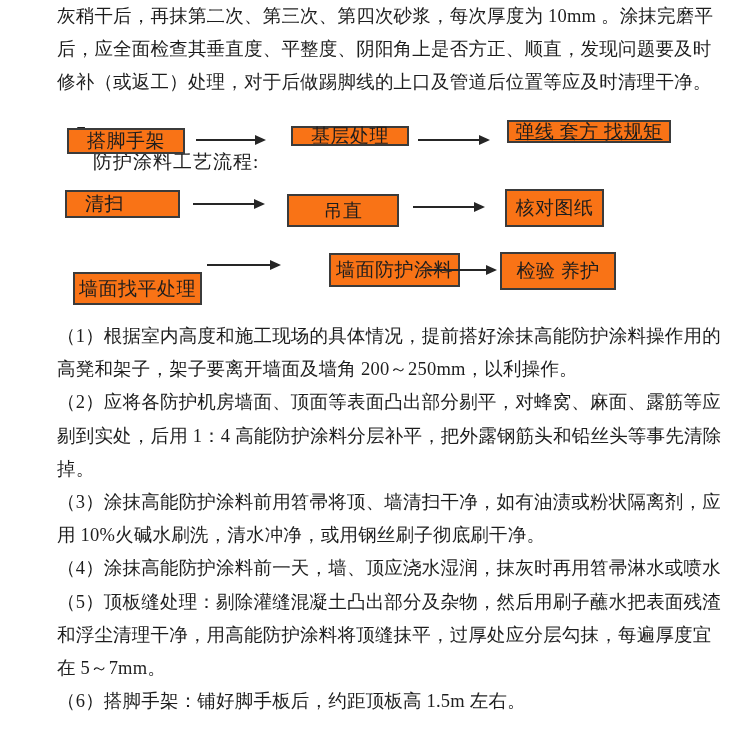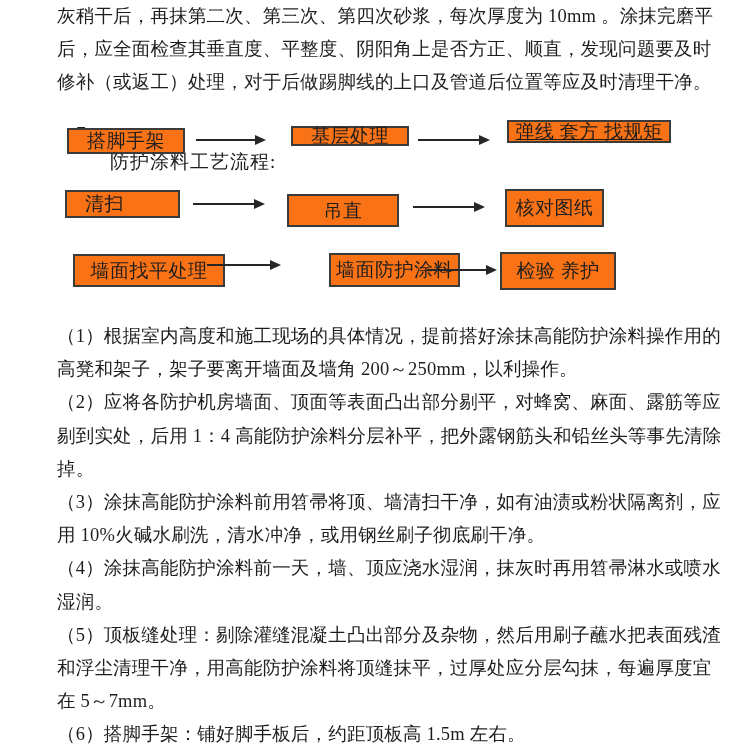--- a/index.html
+++ b/index.html
@@ -17,21 +17,21 @@
     line-height:33.2px;
     font-size:18.5px;
     white-space:pre;
     letter-spacing:0.2px;
   }
   .heading{
     position:absolute;left:57px;top:92px;
     font-size:19px;line-height:28px;white-space:pre;
   }
   .heading .num{display:inline-block;}
-  .heading .ttl{display:inline-block;margin-left:34px;letter-spacing:1px;}
+  .heading .ttl{display:inline-block;margin-left:17px;letter-spacing:1px;}
   .body-text{top:320px;}
   
   .fbox{
     position:absolute;
     border:2px solid #3b3b3b;
     background:#f97316;
     display:flex;align-items:center;justify-content:center;
     font-size:19px;
     white-space:pre;
     box-sizing:border-box;
@@ -71,35 +71,34 @@
   <div class="fbox" style="left:291px;top:126px;width:118px;height:20px;">基层处理</div>
   <div class="arrow" style="left:418px;top:139px;width:70px;"></div>
   <div class="fbox" style="left:507px;top:120px;width:164px;height:23px;text-decoration:underline;">弹线 套方 找规矩</div>
 
   <div class="fbox shift-left" style="left:65px;top:190px;width:115px;height:28px;">清扫</div>
   <div class="arrow" style="left:193px;top:203px;width:70px;"></div>
   <div class="fbox" style="left:287px;top:194px;width:112px;height:33px;">吊直</div>
   <div class="arrow" style="left:413px;top:206px;width:70px;"></div>
   <div class="fbox" style="left:505px;top:189px;width:99px;height:38px;">核对图纸</div>
 
-  <div class="fbox" style="left:73px;top:254px;width:152px;height:33px;">墙面找平处理</div>
+  <div class="fbox" style="left:73px;top:272px;width:129px;height:33px;">墙面找平处理</div>
   <div class="arrow" style="left:207px;top:264px;width:72px;"></div>
   <div class="fbox" style="left:293px;top:253px;width:131px;height:34px;margin-left:36px;">墙面防护涂料</div>
   <div class="arrow" style="left:427px;top:269px;width:68px;"></div>
   <div class="fbox" style="left:500px;top:252px;width:116px;height:38px;">检验 养护</div>
 
   <div class="textcol body-text">
     <div class="tline">（1）根据室内高度和施工现场的具体情况，提前搭好涂抹高能防护涂料操作用的</div>
     <div class="tline">高凳和架子，架子要离开墙面及墙角 200～250mm，以利操作。</div>
     <div class="tline">（2）应将各防护机房墙面、顶面等表面凸出部分剔平，对蜂窝、麻面、露筋等应</div>
     <div class="tline">剔到实处，后用 1：4 高能防护涂料分层补平，把外露钢筋头和铅丝头等事先清除</div>
     <div class="tline">掉。</div>
     <div class="tline">（3）涂抹高能防护涂料前用笤帚将顶、墙清扫干净，如有油渍或粉状隔离剂，应</div>
     <div class="tline">用 10%火碱水刷洗，清水冲净，或用钢丝刷子彻底刷干净。</div>
     <div class="tline">（4）涂抹高能防护涂料前一天，墙、顶应浇水湿润，抹灰时再用笤帚淋水或喷水</div>
-    <div class="tline">湿润。</div>
     <div class="tline">（5）顶板缝处理：剔除灌缝混凝土凸出部分及杂物，然后用刷子蘸水把表面残渣</div>
     <div class="tline">和浮尘清理干净，用高能防护涂料将顶缝抹平，过厚处应分层勾抹，每遍厚度宜</div>
     <div class="tline">在 5～7mm。</div>
     <div class="tline">（6）搭脚手架：铺好脚手板后，约距顶板高 1.5m 左右。</div>
   </div>
 
 </div>
 
 </body></html>

